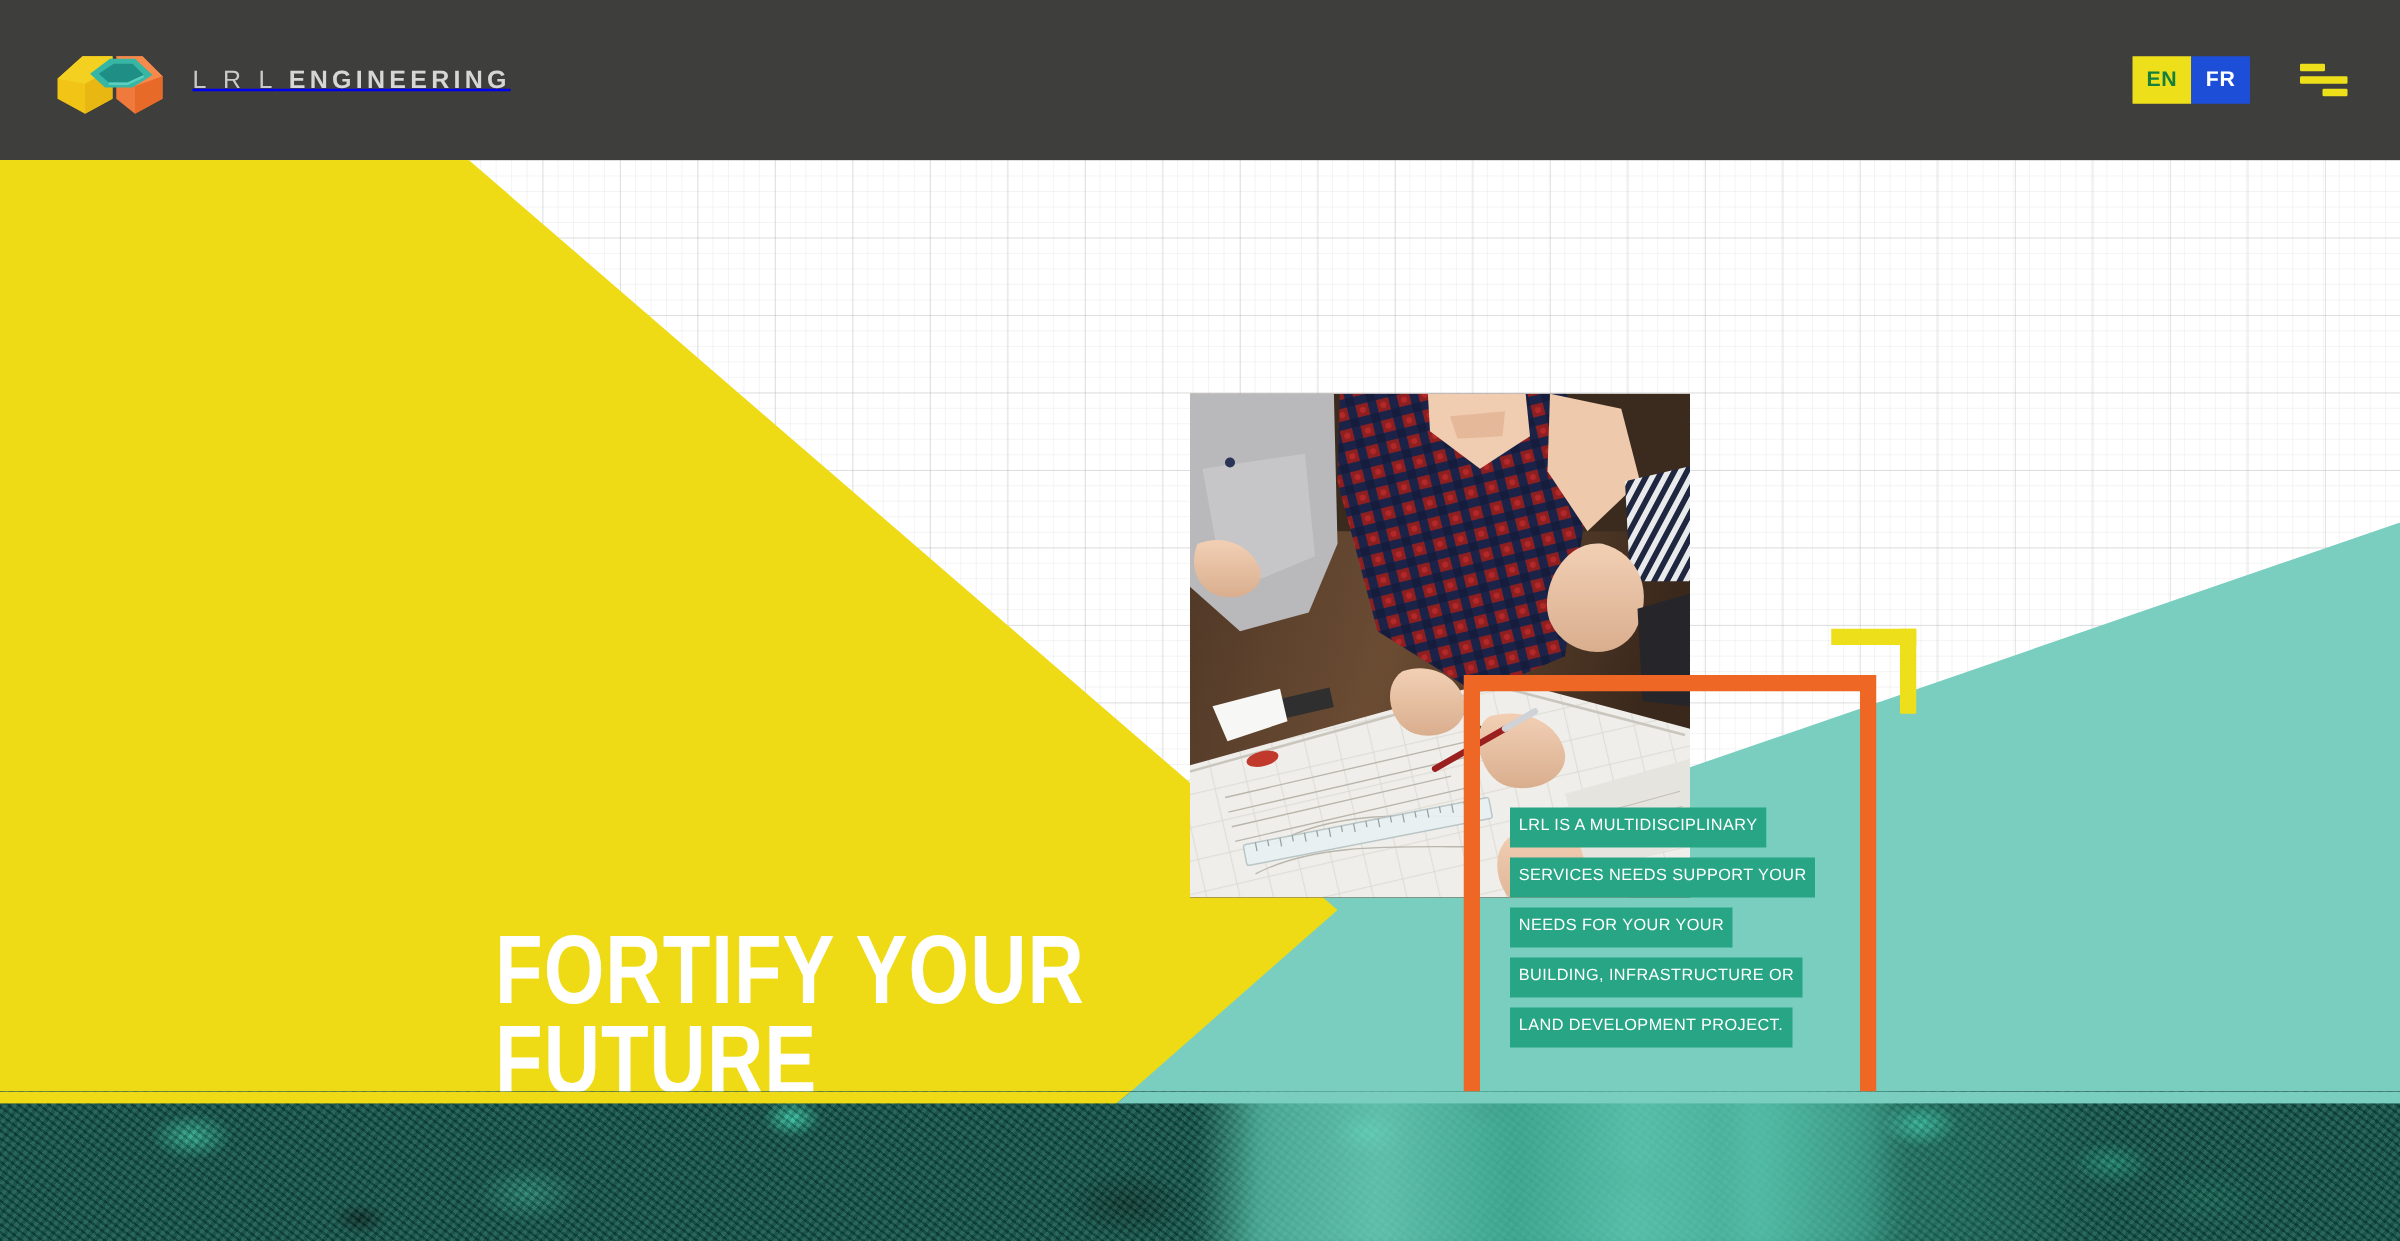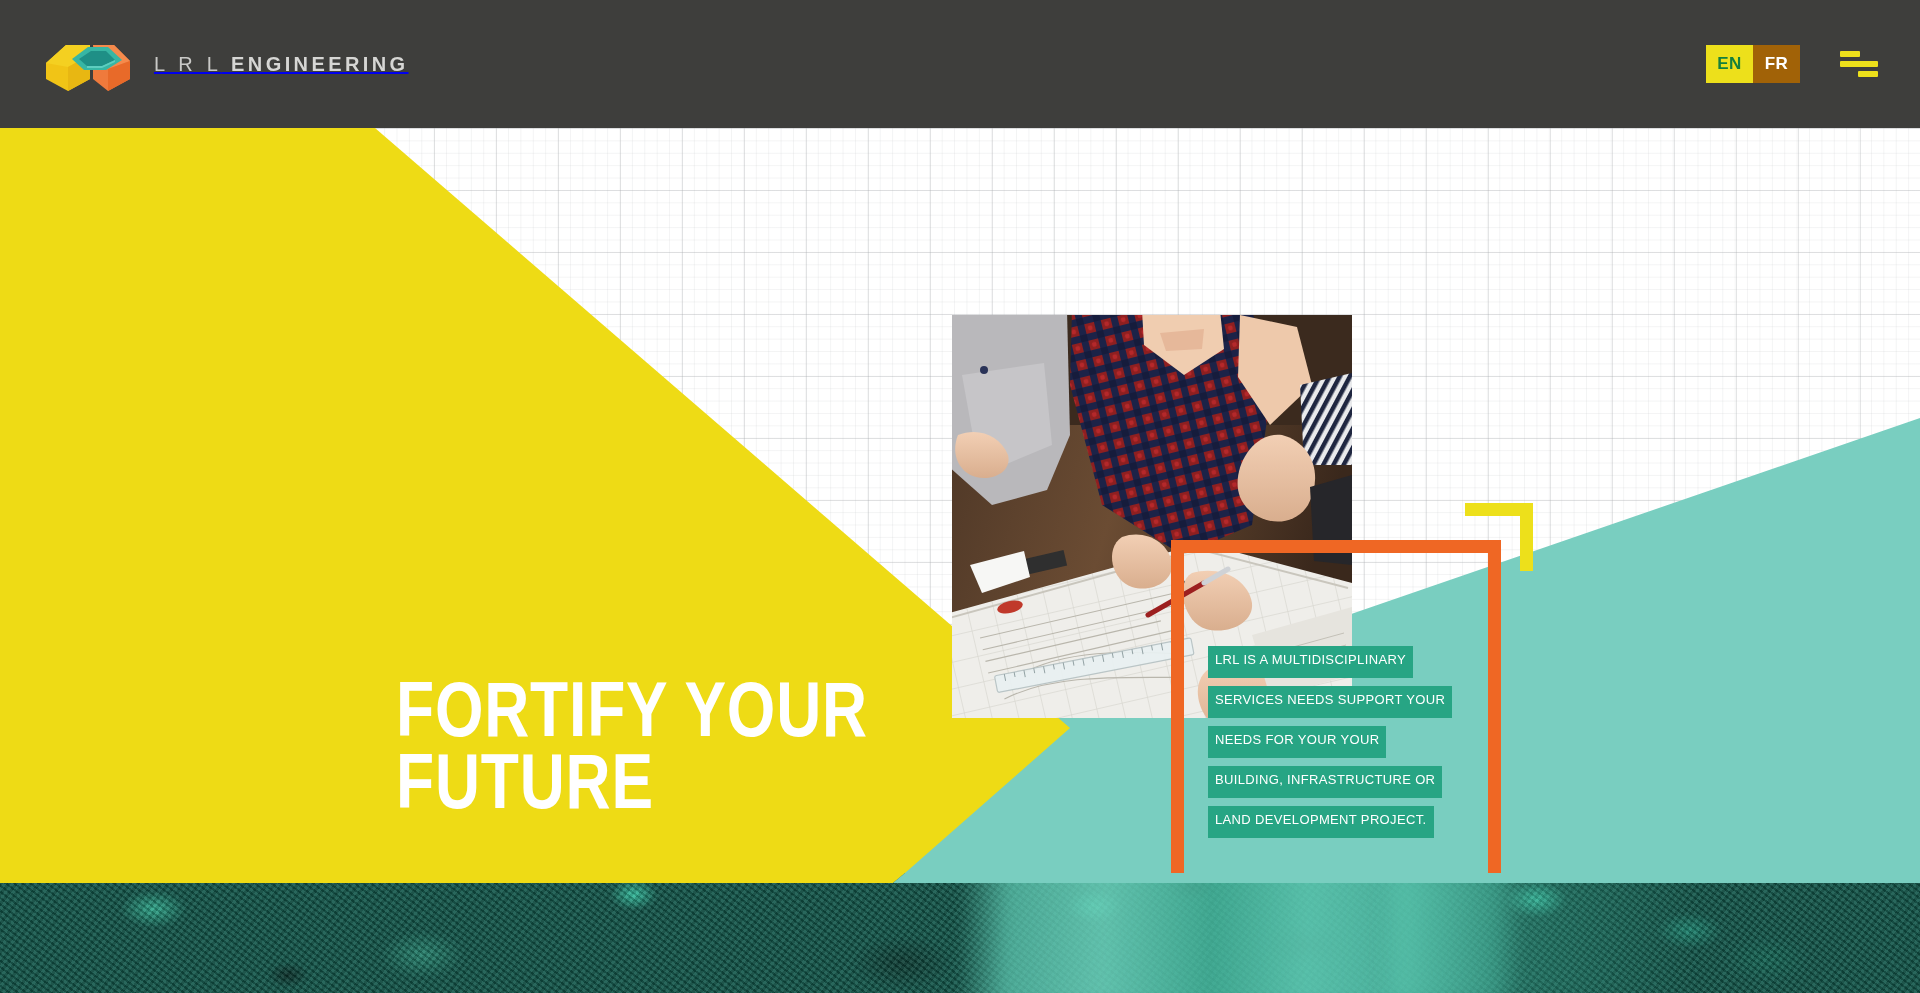--- a/index.html
+++ b/index.html
@@ -25,21 +25,21 @@
 
   .header-right {
     margin-left:auto; margin-right:40px; display:flex; align-items:center; gap:38px;
   }
   .lang-toggle { display:flex; height:38px; }
   .lang-btn {
     width:47px; height:38px; display:flex; align-items:center; justify-content:center;
     font-size:17px; font-weight:700; letter-spacing:.5px; cursor:pointer;
   }
   .lang-btn.active { background:#ede01b; color:#15803d; }
-  .lang-btn.inactive { background:#a16207; color:#ffffff; }
+  .lang-btn.inactive { background:#1d4ed8; color:#ffffff; }
 
   .menu-icon { width:42px; height:30px; position:relative; cursor:pointer; }
   .menu-icon i { position:absolute; background:#ede01b; height:6px; display:block; border-radius:1px; }
   .menu-icon i.b1 { width:20px; left:2px;  top:2px; }
   .menu-icon i.b2 { width:38px; left:2px;  top:12px; }
   .menu-icon i.b3 { width:20px; left:20px; top:22px; }
 
   
   .hero {
     position:absolute; left:0; top:128px; width:1920px; height:745px; overflow:hidden;
@@ -93,21 +93,21 @@
 
   
   .hl-block { position:absolute; left:1208px; top:518px; width:300px; z-index:30; }
   .hl-line {
     display:table; background:#27a584; color:#ffffff;
     font-size:13px; letter-spacing:.35px; line-height:1;
     padding:7px 7px 12px 7px; margin-bottom:8px; white-space:nowrap;
   }
 
   
-  .headline { position:absolute; left:396px; top:546px; z-index:30; }
+  .headline { position:absolute; left:396px; top:612px; z-index:30; }
   .headline .hl-row {
     font-size:78px; line-height:.92; font-weight:700; color:#ffffff;
     letter-spacing:1px; white-space:nowrap;
     font-family:"Liberation Sans Narrow","Liberation Sans",sans-serif;
     transform:scaleX(.80); transform-origin:left center;
   }
 
   
   .bottom-band {
     position:absolute; left:0; top:873px; width:1920px; height:120px; overflow:hidden;

